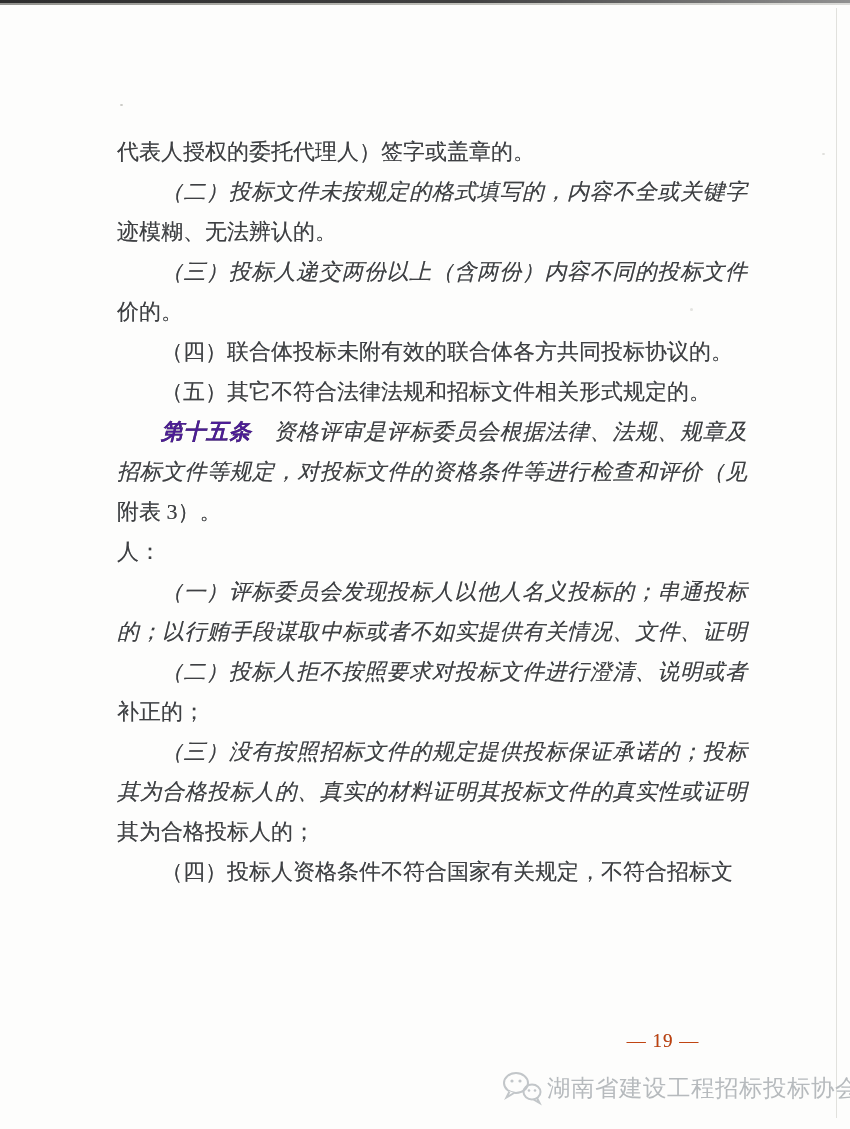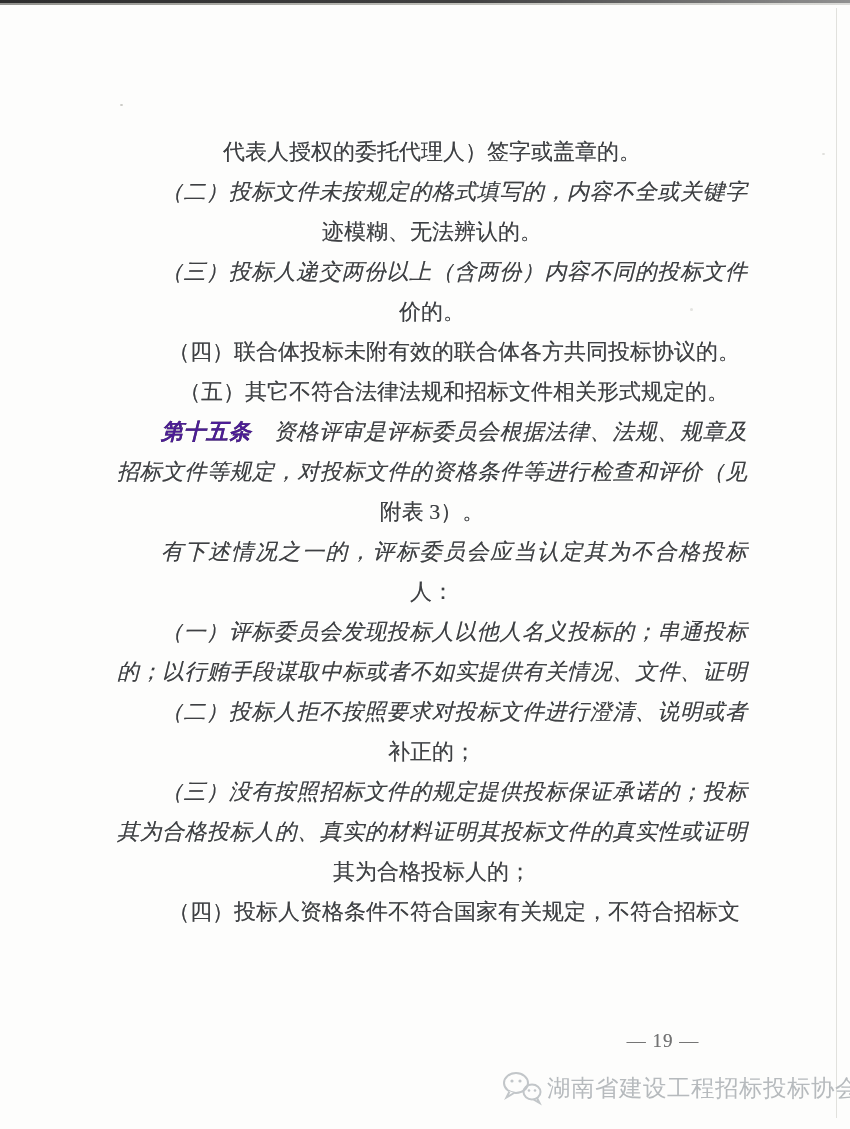--- a/index.html
+++ b/index.html
@@ -34,37 +34,36 @@
   
   .text-block {
     position: absolute; left: 117px; top: 132px; width: 630px;
   }
   .line {
     height: 40px; line-height: 40px;
     font-size: 22px;
     color: #3e4043;
     white-space: nowrap;
     text-shadow: 0 0 0.6px rgba(62,64,67,0.55);
-    text-align: center;
   }
   .line.full {
     white-space: normal;
     text-align: justify;
     text-align-last: justify;
     font-style: italic;
   }
   .line.indent { text-indent: 2em; }
   .line .bold-head { font-weight: bold; color: #4c1d95; text-shadow: 0 0 0.6px rgba(0,0,0,0.7); }
 
   
   .page-number {
     position: absolute; top: 1030px; left: 598px; width: 130px;
     text-align: center;
     font-size: 19px; line-height: 22px;
-    color: #737373;
+    color: #c2410c;
     letter-spacing: 1px;
     text-shadow: 0 0 0.5px rgba(70,72,76,0.5);
   }
 
   
   .footer {
     position: absolute; top: 1070px; left: 501px;
     display: flex; align-items: center;
     color: #b6babd;
   }
@@ -91,21 +90,20 @@
       <div class="line">代表人授权的委托代理人）签字或盖章的。</div>
       <div class="line indent full">（二）投标文件未按规定的格式填写的，内容不全或关键字</div>
       <div class="line">迹模糊、无法辨认的。</div>
       <div class="line indent full">（三）投标人递交两份以上（含两份）内容不同的投标文件</div>
       <div class="line">价的。</div>
       <div class="line indent">（四）联合体投标未附有效的联合体各方共同投标协议的。</div>
       <div class="line indent">（五）其它不符合法律法规和招标文件相关形式规定的。</div>
       <div class="line indent full"><span class="bold-head">第十五条</span>　资格评审是评标委员会根据法律、法规、规章及</div>
       <div class="line full">招标文件等规定，对投标文件的资格条件等进行检查和评价（见</div>
       <div class="line">附表 3）。</div>
-      <div class="line indent full">有下述情况之一的，评标委员会应当认定其为不合格投标</div>
       <div class="line">人：</div>
       <div class="line indent full">（一）评标委员会发现投标人以他人名义投标的；串通投标</div>
       <div class="line full">的；以行贿手段谋取中标或者不如实提供有关情况、文件、证明</div>
       <div class="line indent full">（二）投标人拒不按照要求对投标文件进行澄清、说明或者</div>
       <div class="line">补正的；</div>
       <div class="line indent full">（三）没有按照招标文件的规定提供投标保证承诺的；投标</div>
       <div class="line full">其为合格投标人的、真实的材料证明其投标文件的真实性或证明</div>
       <div class="line">其为合格投标人的；</div>
       <div class="line indent">（四）投标人资格条件不符合国家有关规定，不符合招标文</div>
     </div>

